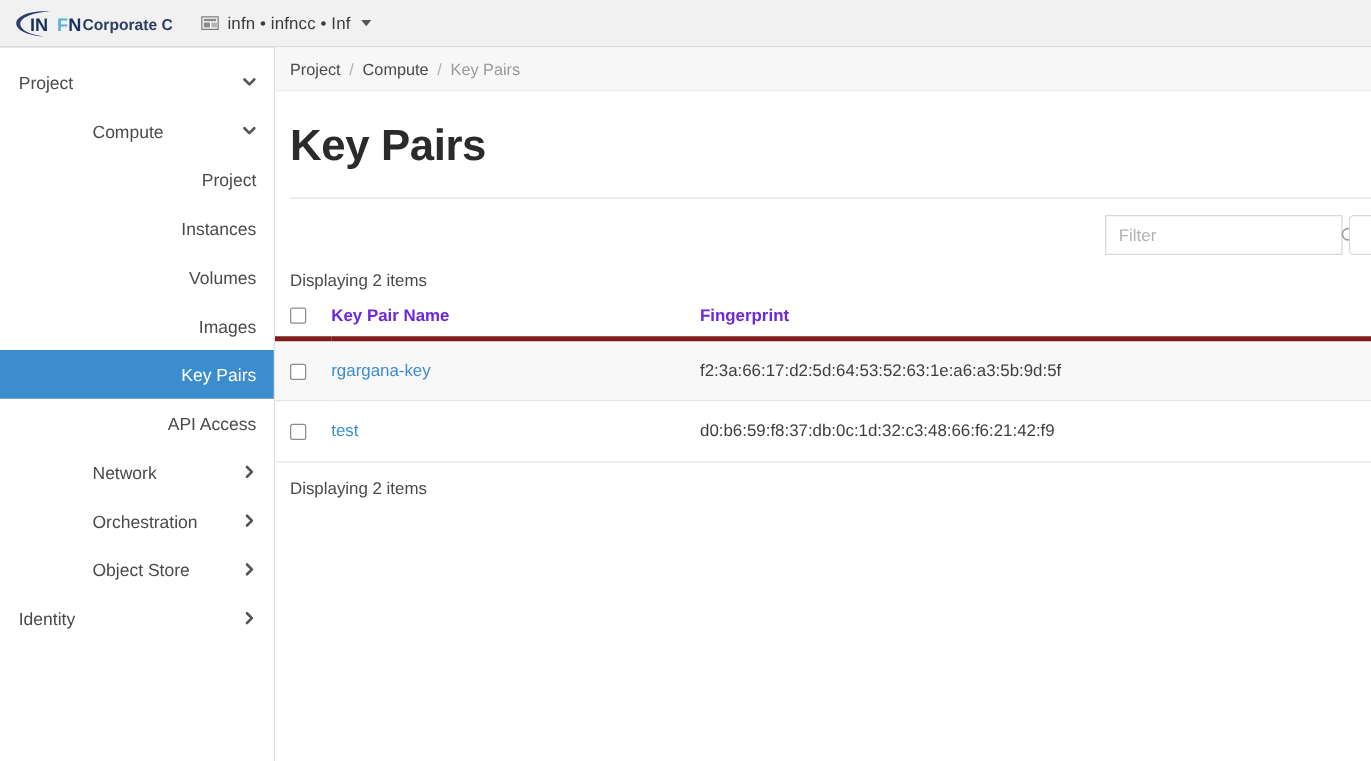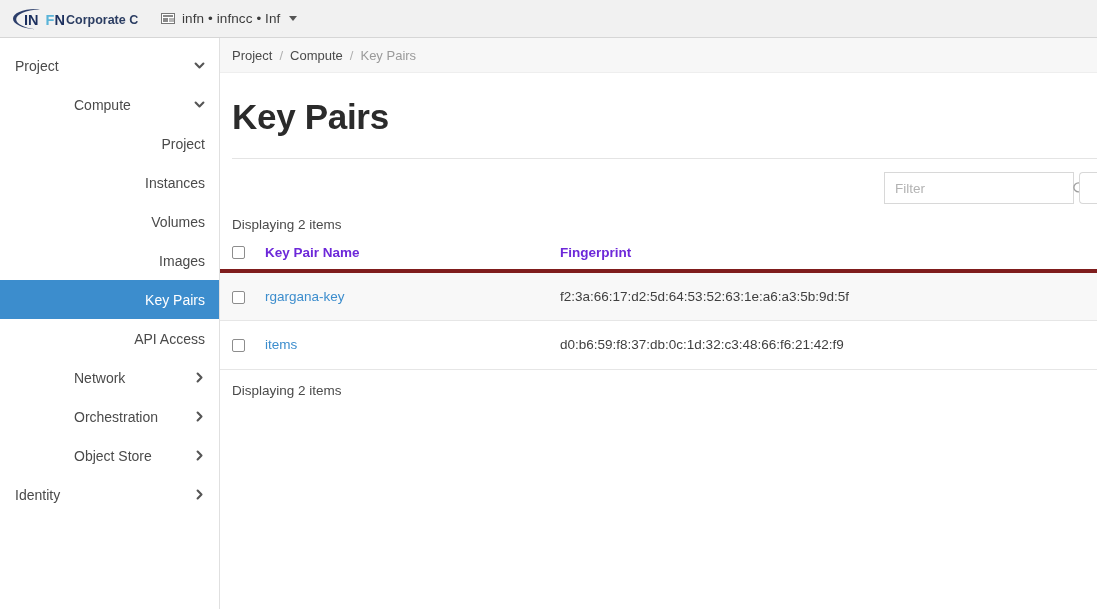--- a/index.html
+++ b/index.html
@@ -374,21 +374,21 @@
           <td class="col-name">
             <a class="kp-link" href="#">rgargana-key</a>
           </td>
           <td class="col-fp">f2:3a:66:17:d2:5d:64:53:52:63:1e:a6:a3:5b:9d:5f</td>
         </tr>
         <tr>
           <td class="col-chk">
             <span class="chk"></span>
           </td>
           <td class="col-name">
-            <a class="kp-link" href="#">items</a>
+            <a class="kp-link" href="#">test</a>
           </td>
           <td class="col-fp">d0:b6:59:f8:37:db:0c:1d:32:c3:48:66:f6:21:42:f9</td>
         </tr>
       </tbody>
     </table>
 
     <div class="footer-count">Displaying 2 items</div>
   </div>
 </div>
 

